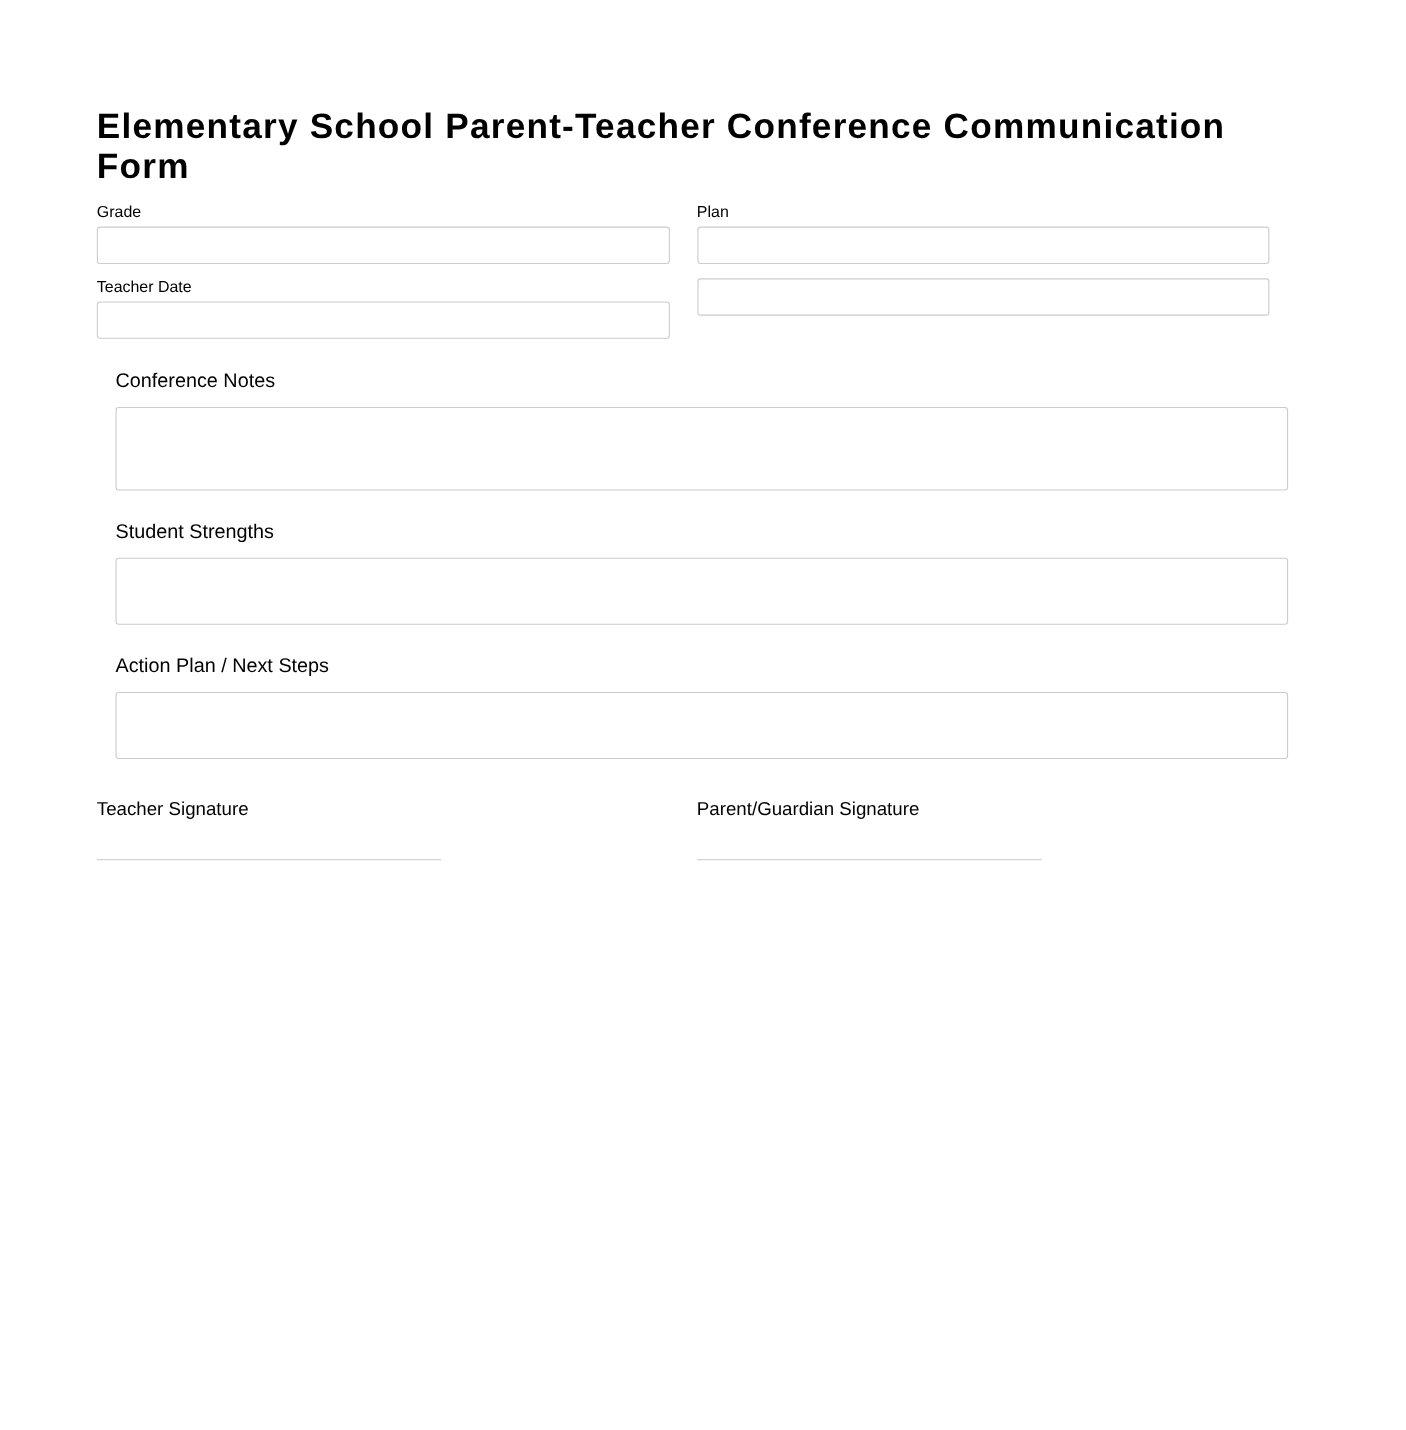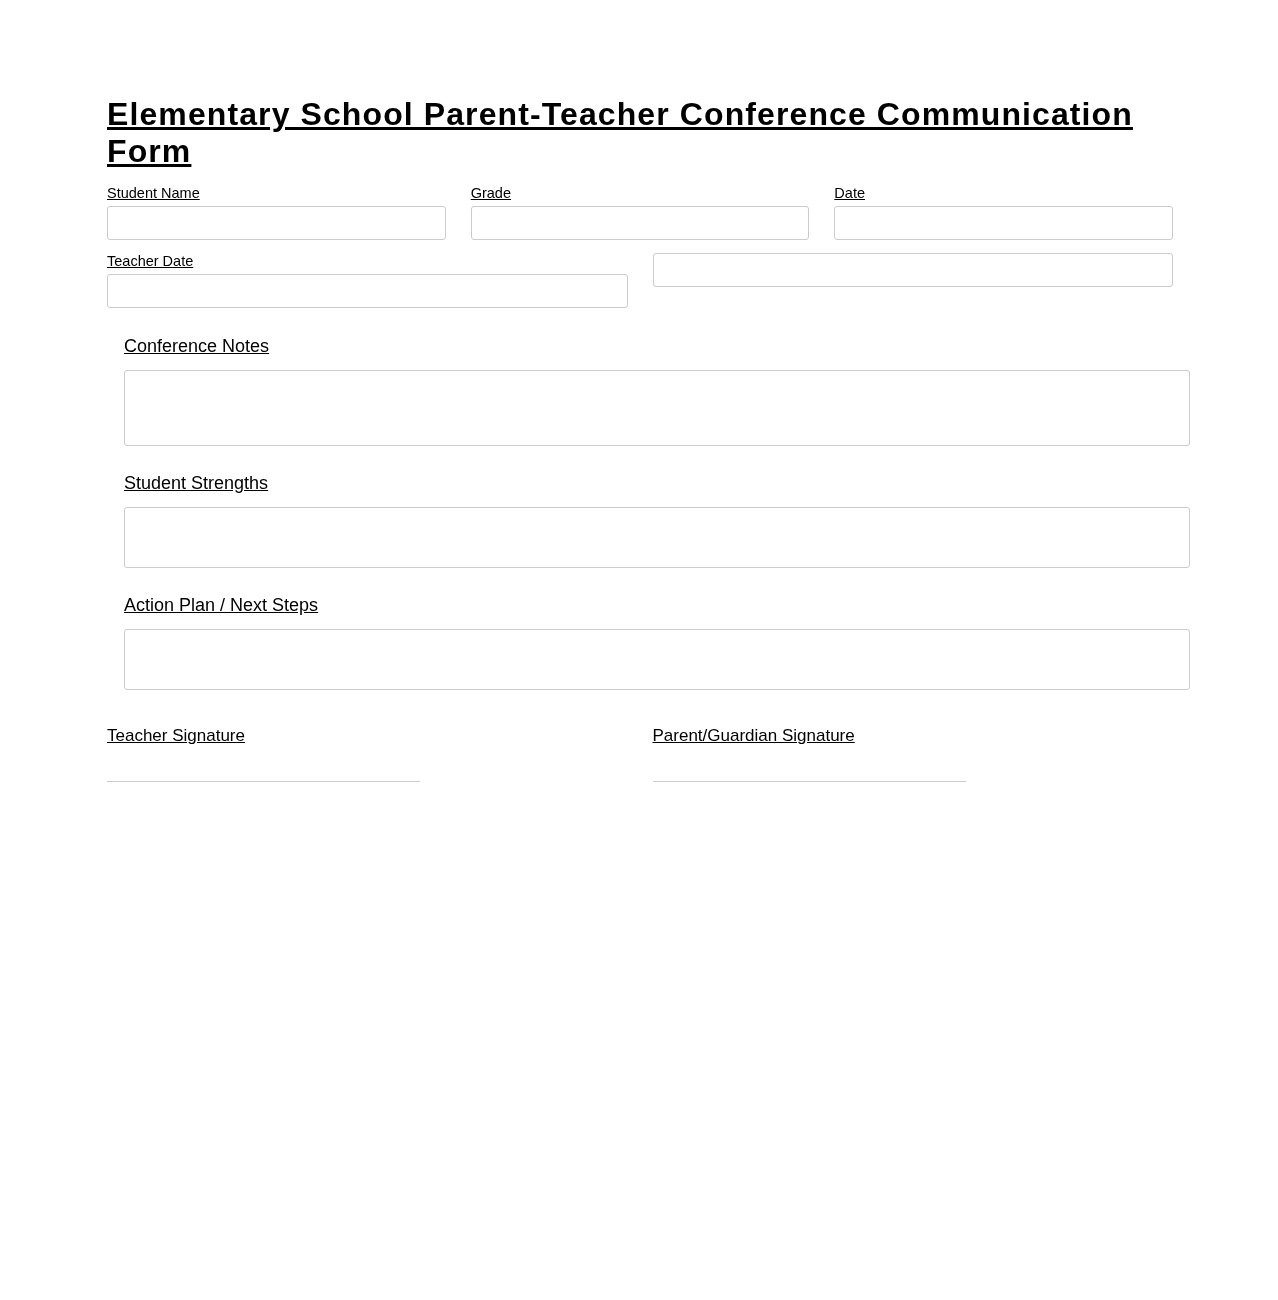--- a/index.html
+++ b/index.html
@@ -9,24 +9,23 @@
     }
     body {
       width: 1278px;
       height: 1300px;
       font-family: "Liberation Sans", sans-serif;
       color: #000000;
       position: relative;
     }
     .page {
       position: absolute;
-      left: 107px;
+      left: 88px;
       top: 96px;
       width: 1066px;
-      text-decoration: underline;
     }
     .title {
       font-family: "Liberation Sans", sans-serif;
       font-weight: bold;
       font-size: 32px;
       line-height: 37px;
       letter-spacing: 1.1px;
       margin: 0;
       padding: 0;
       color: #000;
@@ -118,29 +117,25 @@
     }
   </style>
 </head>
 <body>
 
 <div class="page">
   <h1 class="title">Elementary School Parent-Teacher Conference Communication Form</h1>
 
   <div class="row r1">
     <div class="field">
-      <label class="field-label">Student Name</label>
-      <input type="text" class="text-input" value="" style="">
-    </div>
-    <div class="field">
       <label class="field-label">Grade</label>
       <input type="text" class="text-input" value="" style="">
     </div>
     <div class="field">
-      <label class="field-label">Date</label>
+      <label class="field-label">Plan</label>
       <input type="text" class="text-input" value="" style="">
     </div>
   </div>
 
   <div class="row r2">
     <div class="field">
       <label class="field-label">Teacher Date</label>
       <input type="text" class="text-input" value="" style="">
     </div>
     <div class="field">

